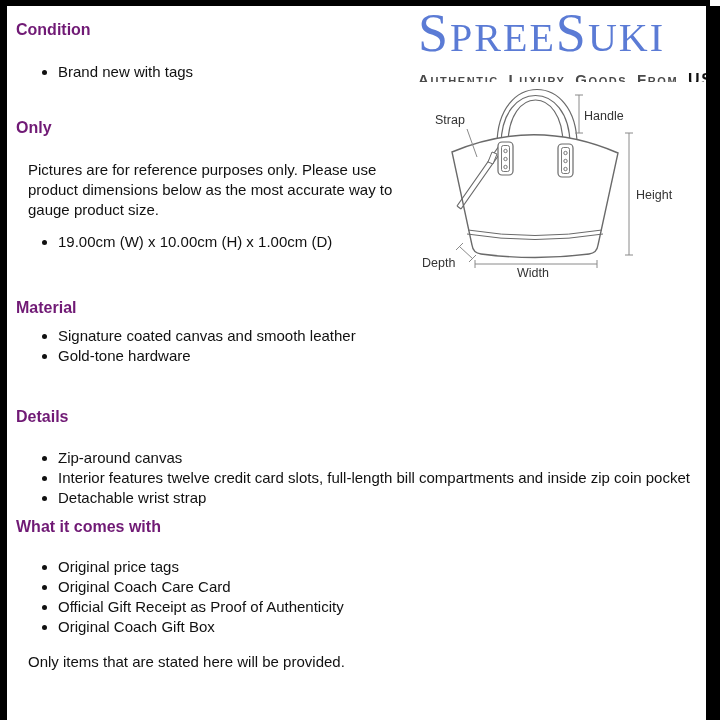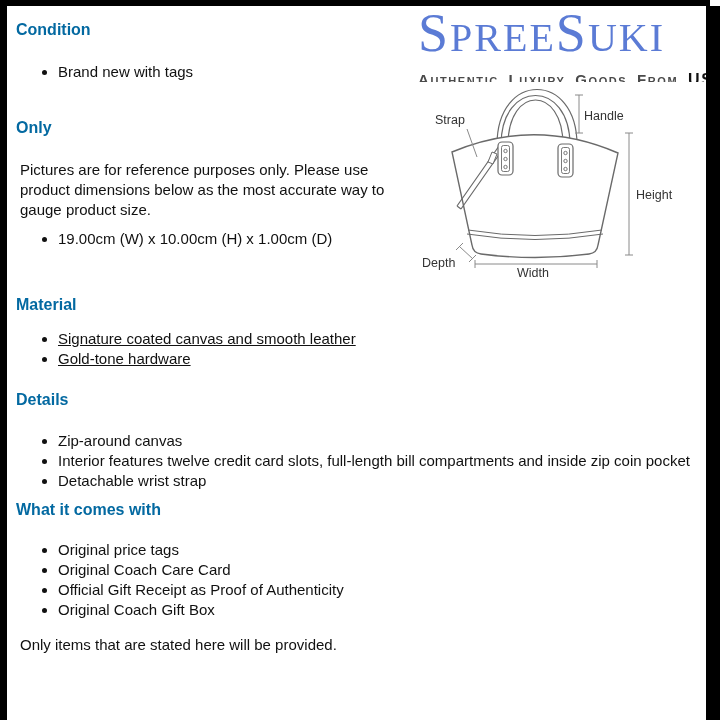--- a/index.html
+++ b/index.html
@@ -4,33 +4,33 @@
 <style>
   html,body{margin:0;padding:0;background:#fff;}
   .frame{position:relative;width:720px;height:720px;background:#fff;overflow:hidden;
          font-family:"Liberation Sans","DejaVu Sans",sans-serif;color:#111;}
   .bar-top{position:absolute;left:0;top:0;width:710px;height:6px;background:#000;}
   .bar-left{position:absolute;left:0;top:0;width:7px;height:720px;background:#000;}
   .bar-right{position:absolute;left:706px;top:6px;width:14px;height:714px;background:#000;}
 
   .content{position:absolute;left:0;top:6px;width:706px;padding:0 0 0 16px;box-sizing:border-box;}
 
-  h3{font-size:16px;line-height:20px;font-weight:bold;margin:0;color:#0369a1;}
+  h3{font-size:16px;line-height:20px;font-weight:bold;margin:0;color:#701a75;}
   ul{margin:0;padding:0 0 0 42px;list-style:disc;}
   li{font-size:15px;line-height:20px;}
-  p{margin:4px;font-size:15px;line-height:20px;}
+  p{margin:12px;font-size:15px;line-height:20px;}
 
   .s1 h3{margin-top:14px;}
   .s1 ul{margin-top:22px;}
   .s2 h3{margin-top:36px;}
   .s2 p{margin-top:22px;max-width:396px;}
   .s2 ul{margin-top:9px;}
   .s3 h3{margin-top:46px;}
-  .s3 ul{margin-top:14px;text-decoration:underline;}
-  .s4 h3{margin-top:21px;}
+  .s3 ul{margin-top:8px;}
+  .s4 h3{margin-top:41px;}
   .s4 ul{margin-top:21px;max-width:650px;}
   .s5 h3{margin-top:9px;}
   .s5 ul{margin-top:20px;}
   .footer-note{margin-top:15px;}
 
   
   .brand{position:absolute;left:418px;top:4px;width:288px;height:78px;overflow:hidden;}
   .brand-name{font-family:"Liberation Serif","DejaVu Serif",serif;font-weight:normal;
               color:#5b7bd5;white-space:nowrap;line-height:58px;letter-spacing:2px;}
   .brand-name .lg{font-size:54px;}

